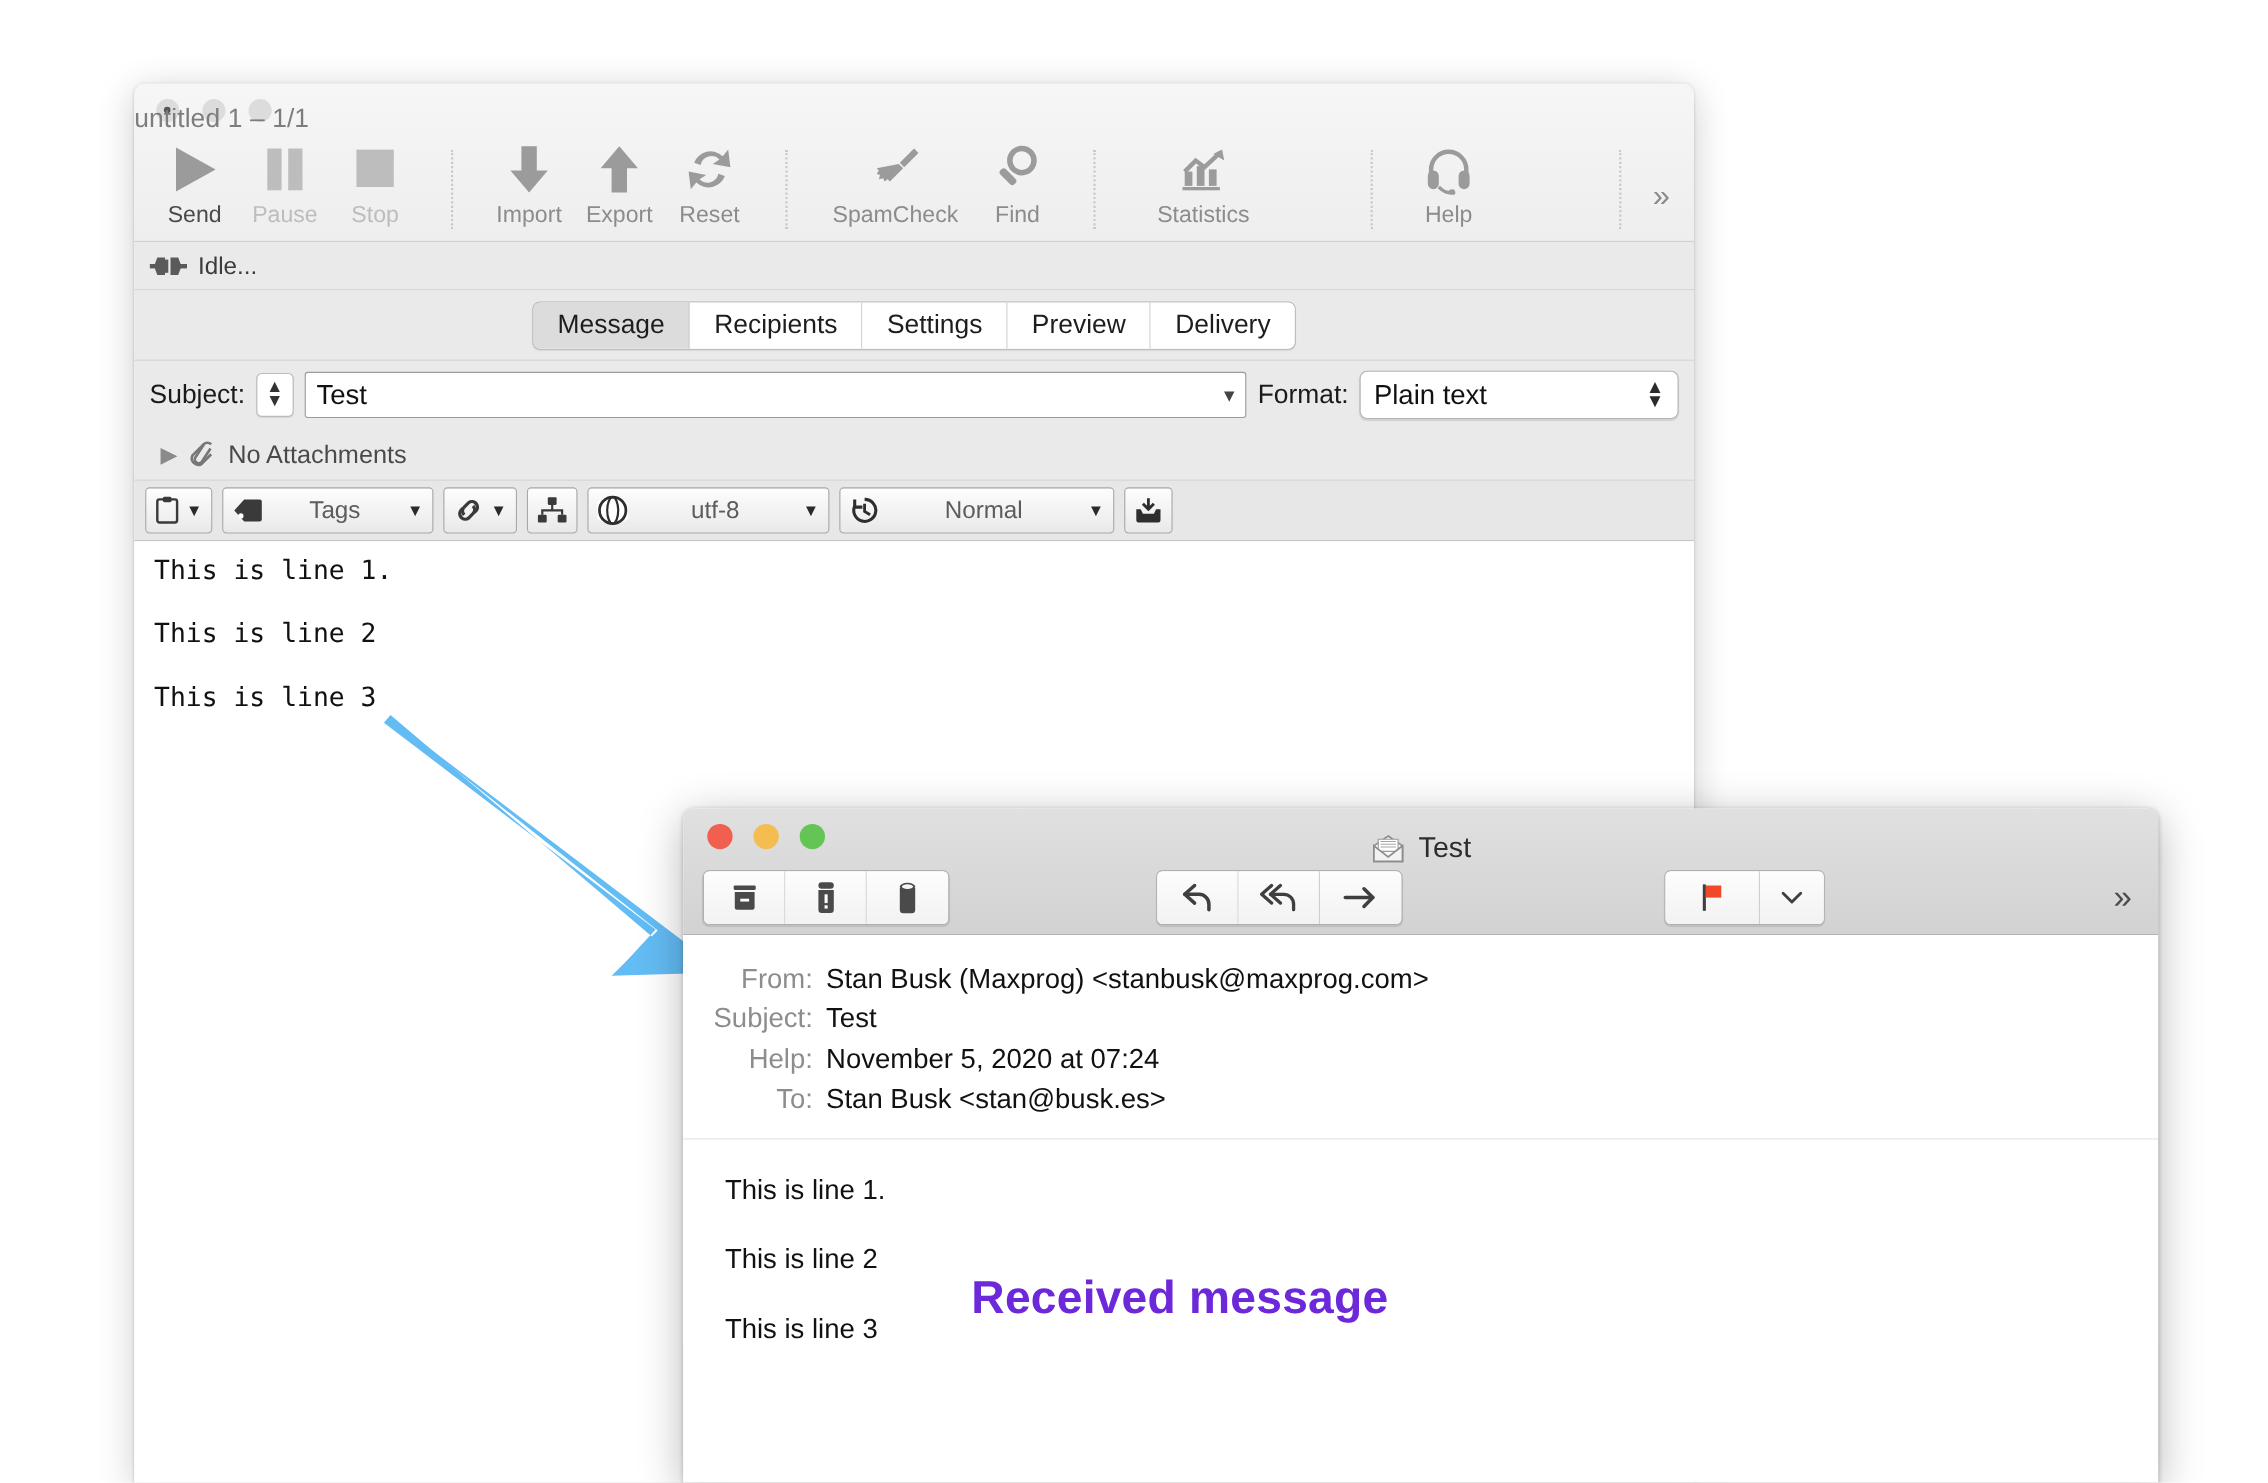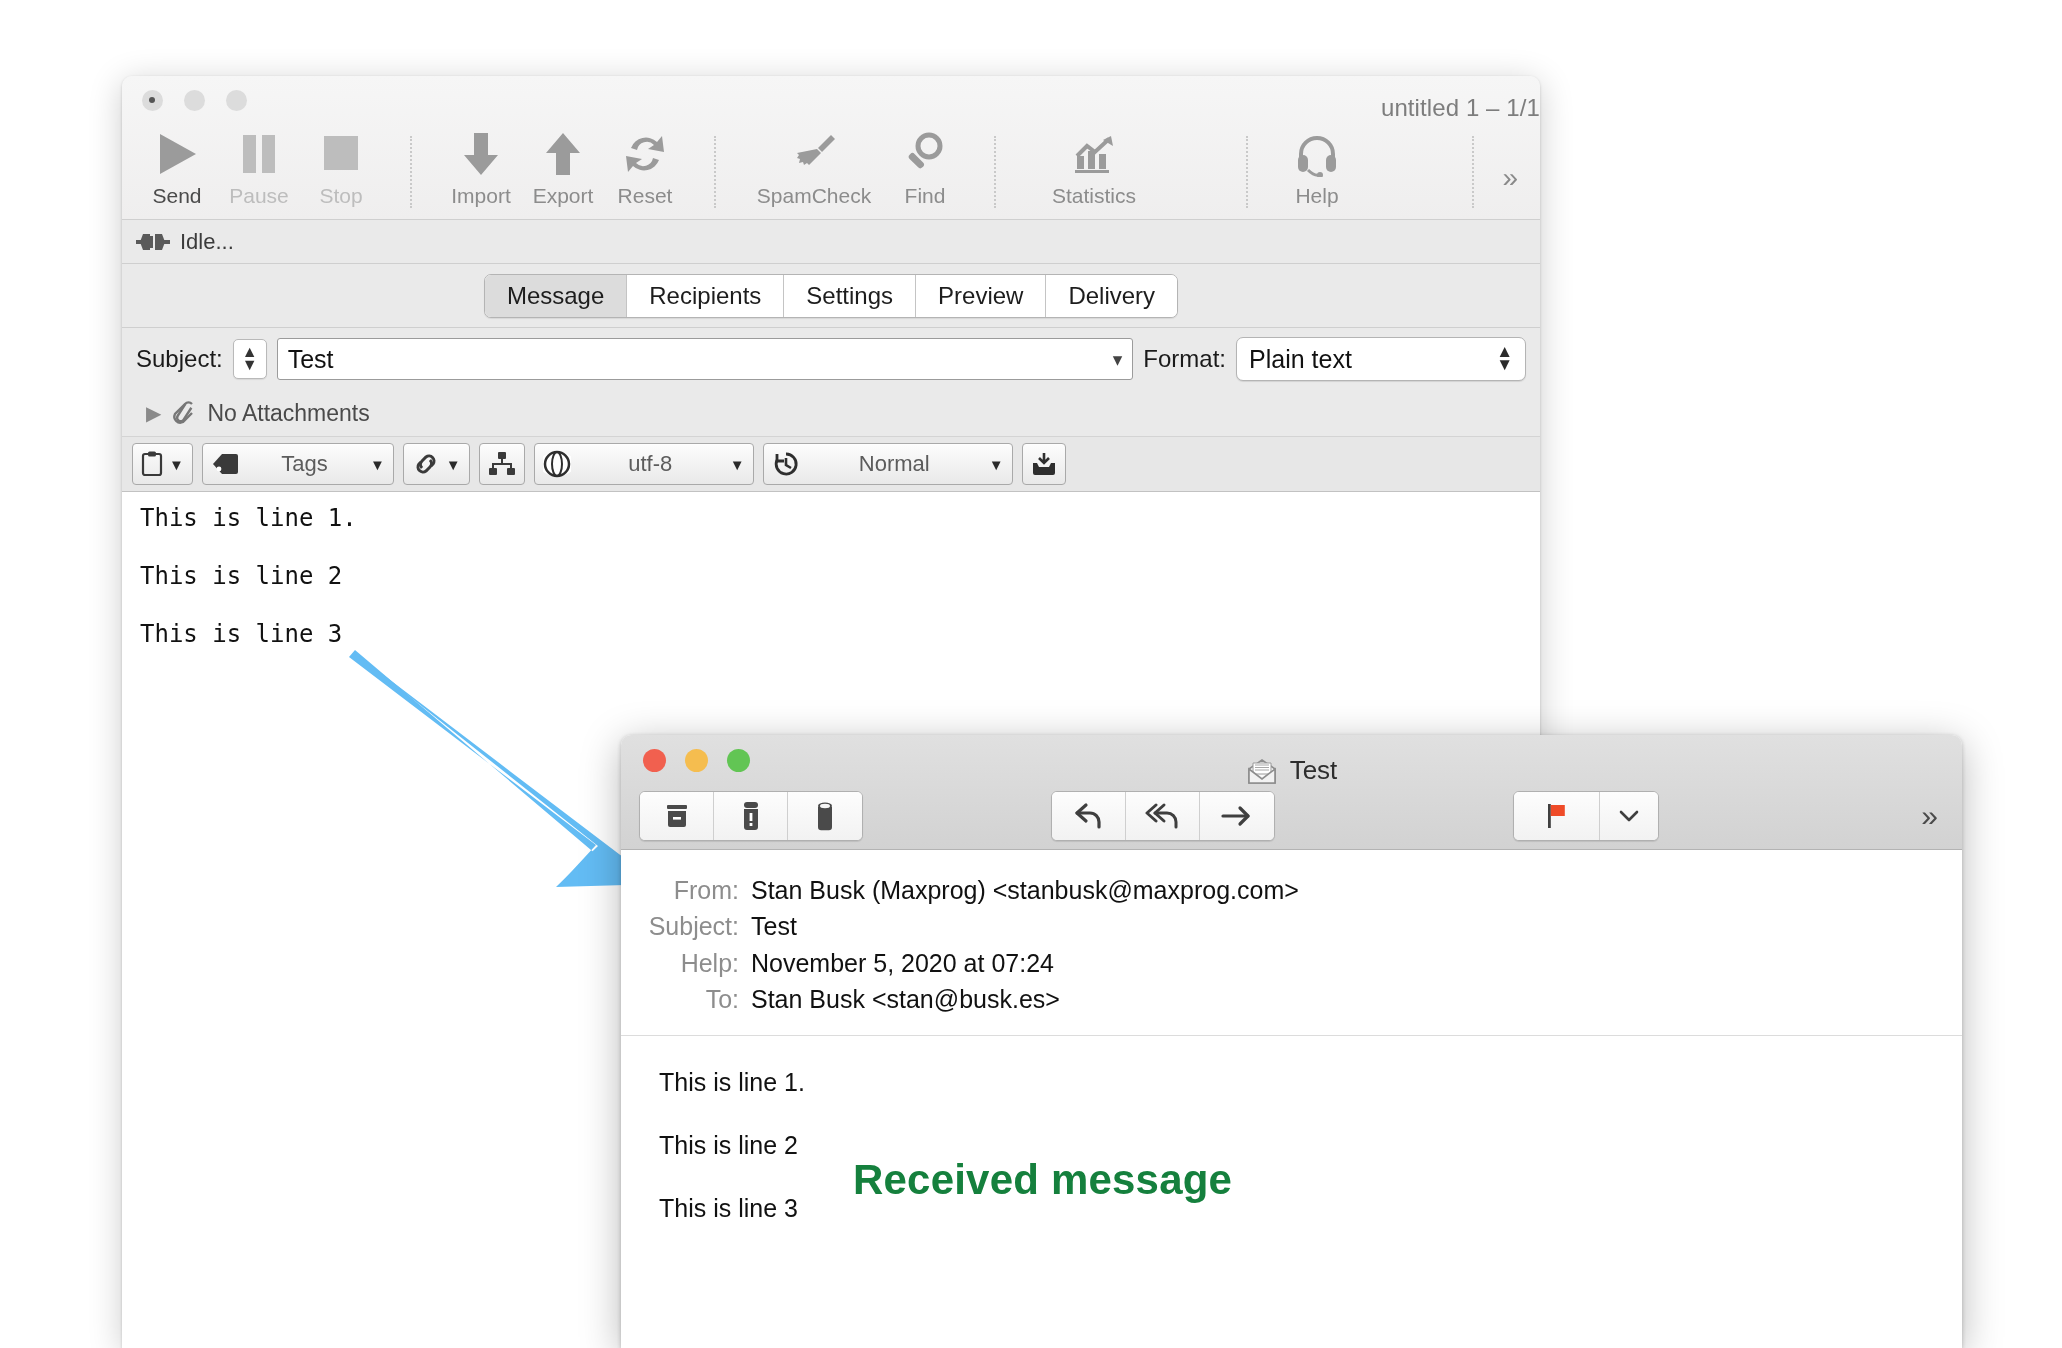--- a/index.html
+++ b/index.html
@@ -26,21 +26,21 @@
     border-bottom: 1px solid #cfcfcf;
   }
   .traffic { position: absolute; left: 20px; top: 14px; display: flex; gap: 21px; }
   .tl { width: 21px; height: 21px; border-radius: 50%; background: #dcdcdc; position: relative; }
   .tl.active::after {
     content: ""; position: absolute; left: 7px; top: 7px;
     width: 6px; height: 6px; border-radius: 50%; background: #555;
   }
   .mb-title {
     position: absolute; left: 0; right: 0; top: 18px;
-    text-align: right; font-size: 24px; color: #7d7d7d;
+    text-align: left; font-size: 24px; color: #7d7d7d;
     letter-spacing: .1px;
   }
   .mb-tools {
     position: absolute; left: 0; right: 0; top: 42px; bottom: 0;
     display: flex; align-items: flex-start; padding-left: 14px;
   }
   .tgroup { display: flex; align-items: flex-start; }
   .titem {
     width: 82px; display: flex; flex-direction: column; align-items: center;
     padding-top: 12px; cursor: default;
@@ -610,17 +610,17 @@
       <div class="hrow">
         <span class="hk">To:</span>
         <span class="hv">Stan Busk &lt;stan@busk.es&gt;</span>
       </div>
     </div>
 
     <div class="ml-body">
       <p>This is line 1.</p>
       <p>This is line 2</p>
       <p>This is line 3</p>
-      <div class="received-tag" style="color: #15803d;">Received message</div>
+      <div class="received-tag" style="color: #6d28d9; margin-left: 30px;">Received message</div>
     </div>
   </div>
 
 </div>
 
 </body></html>

